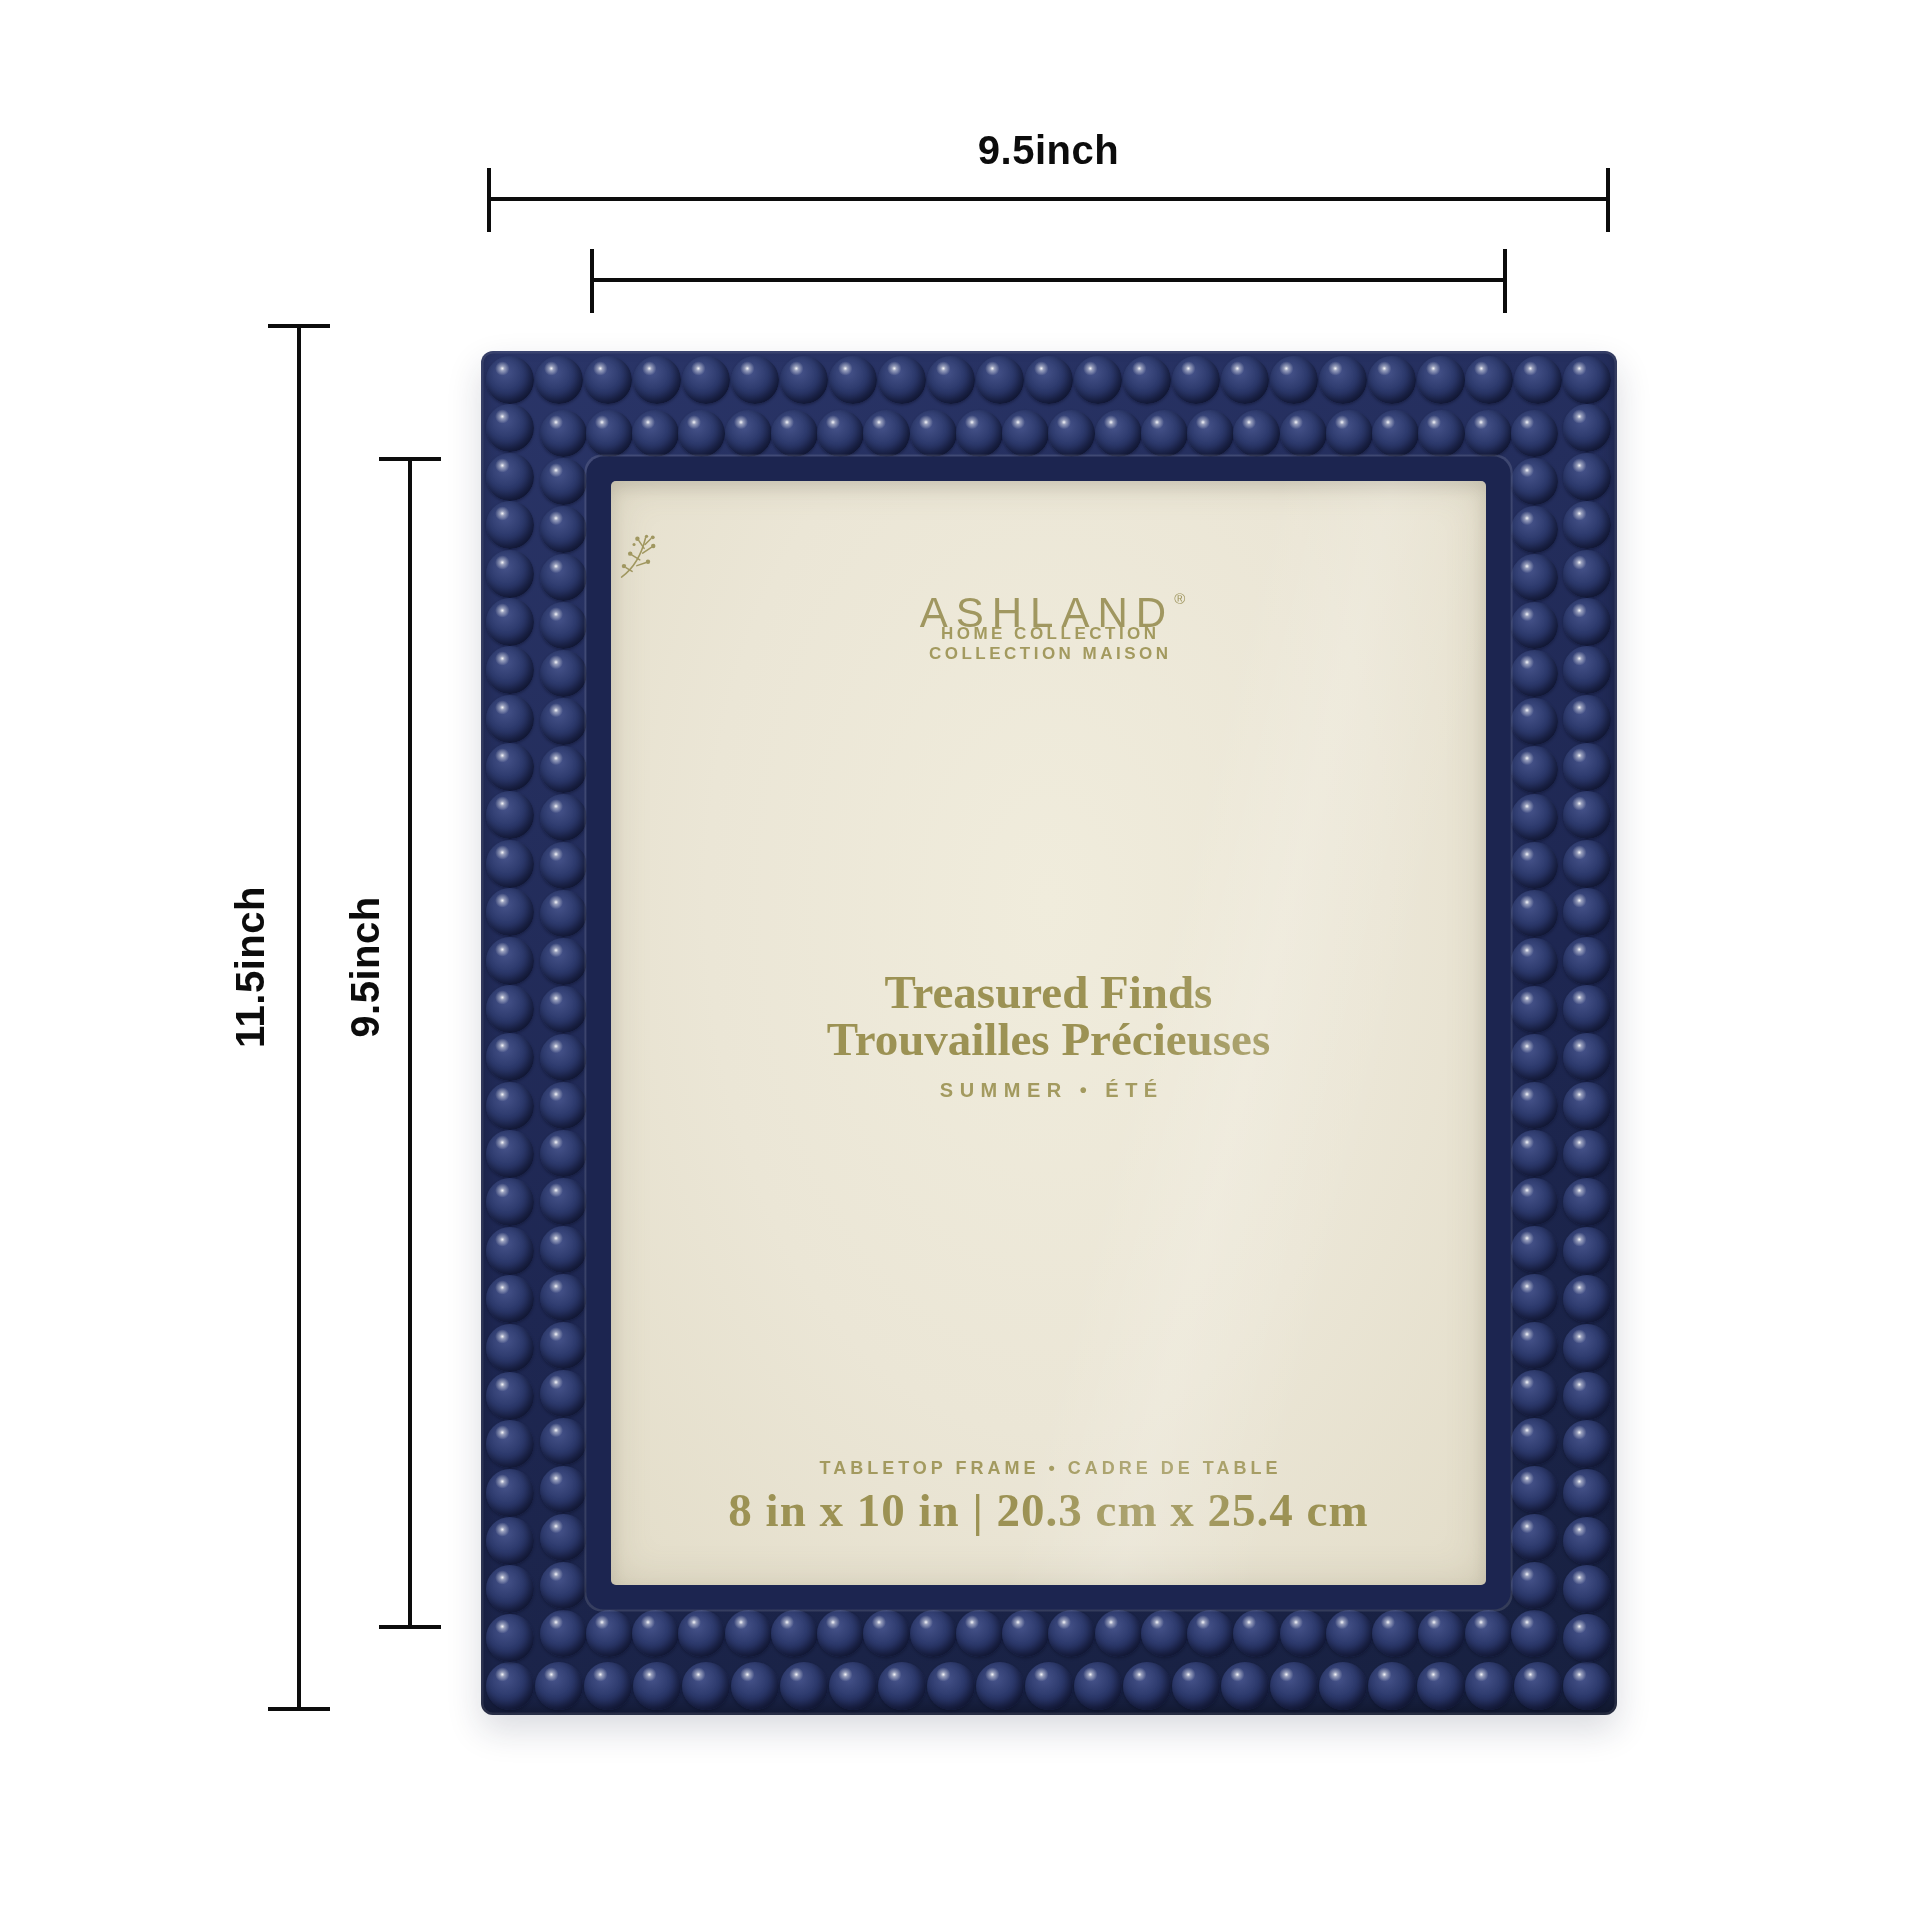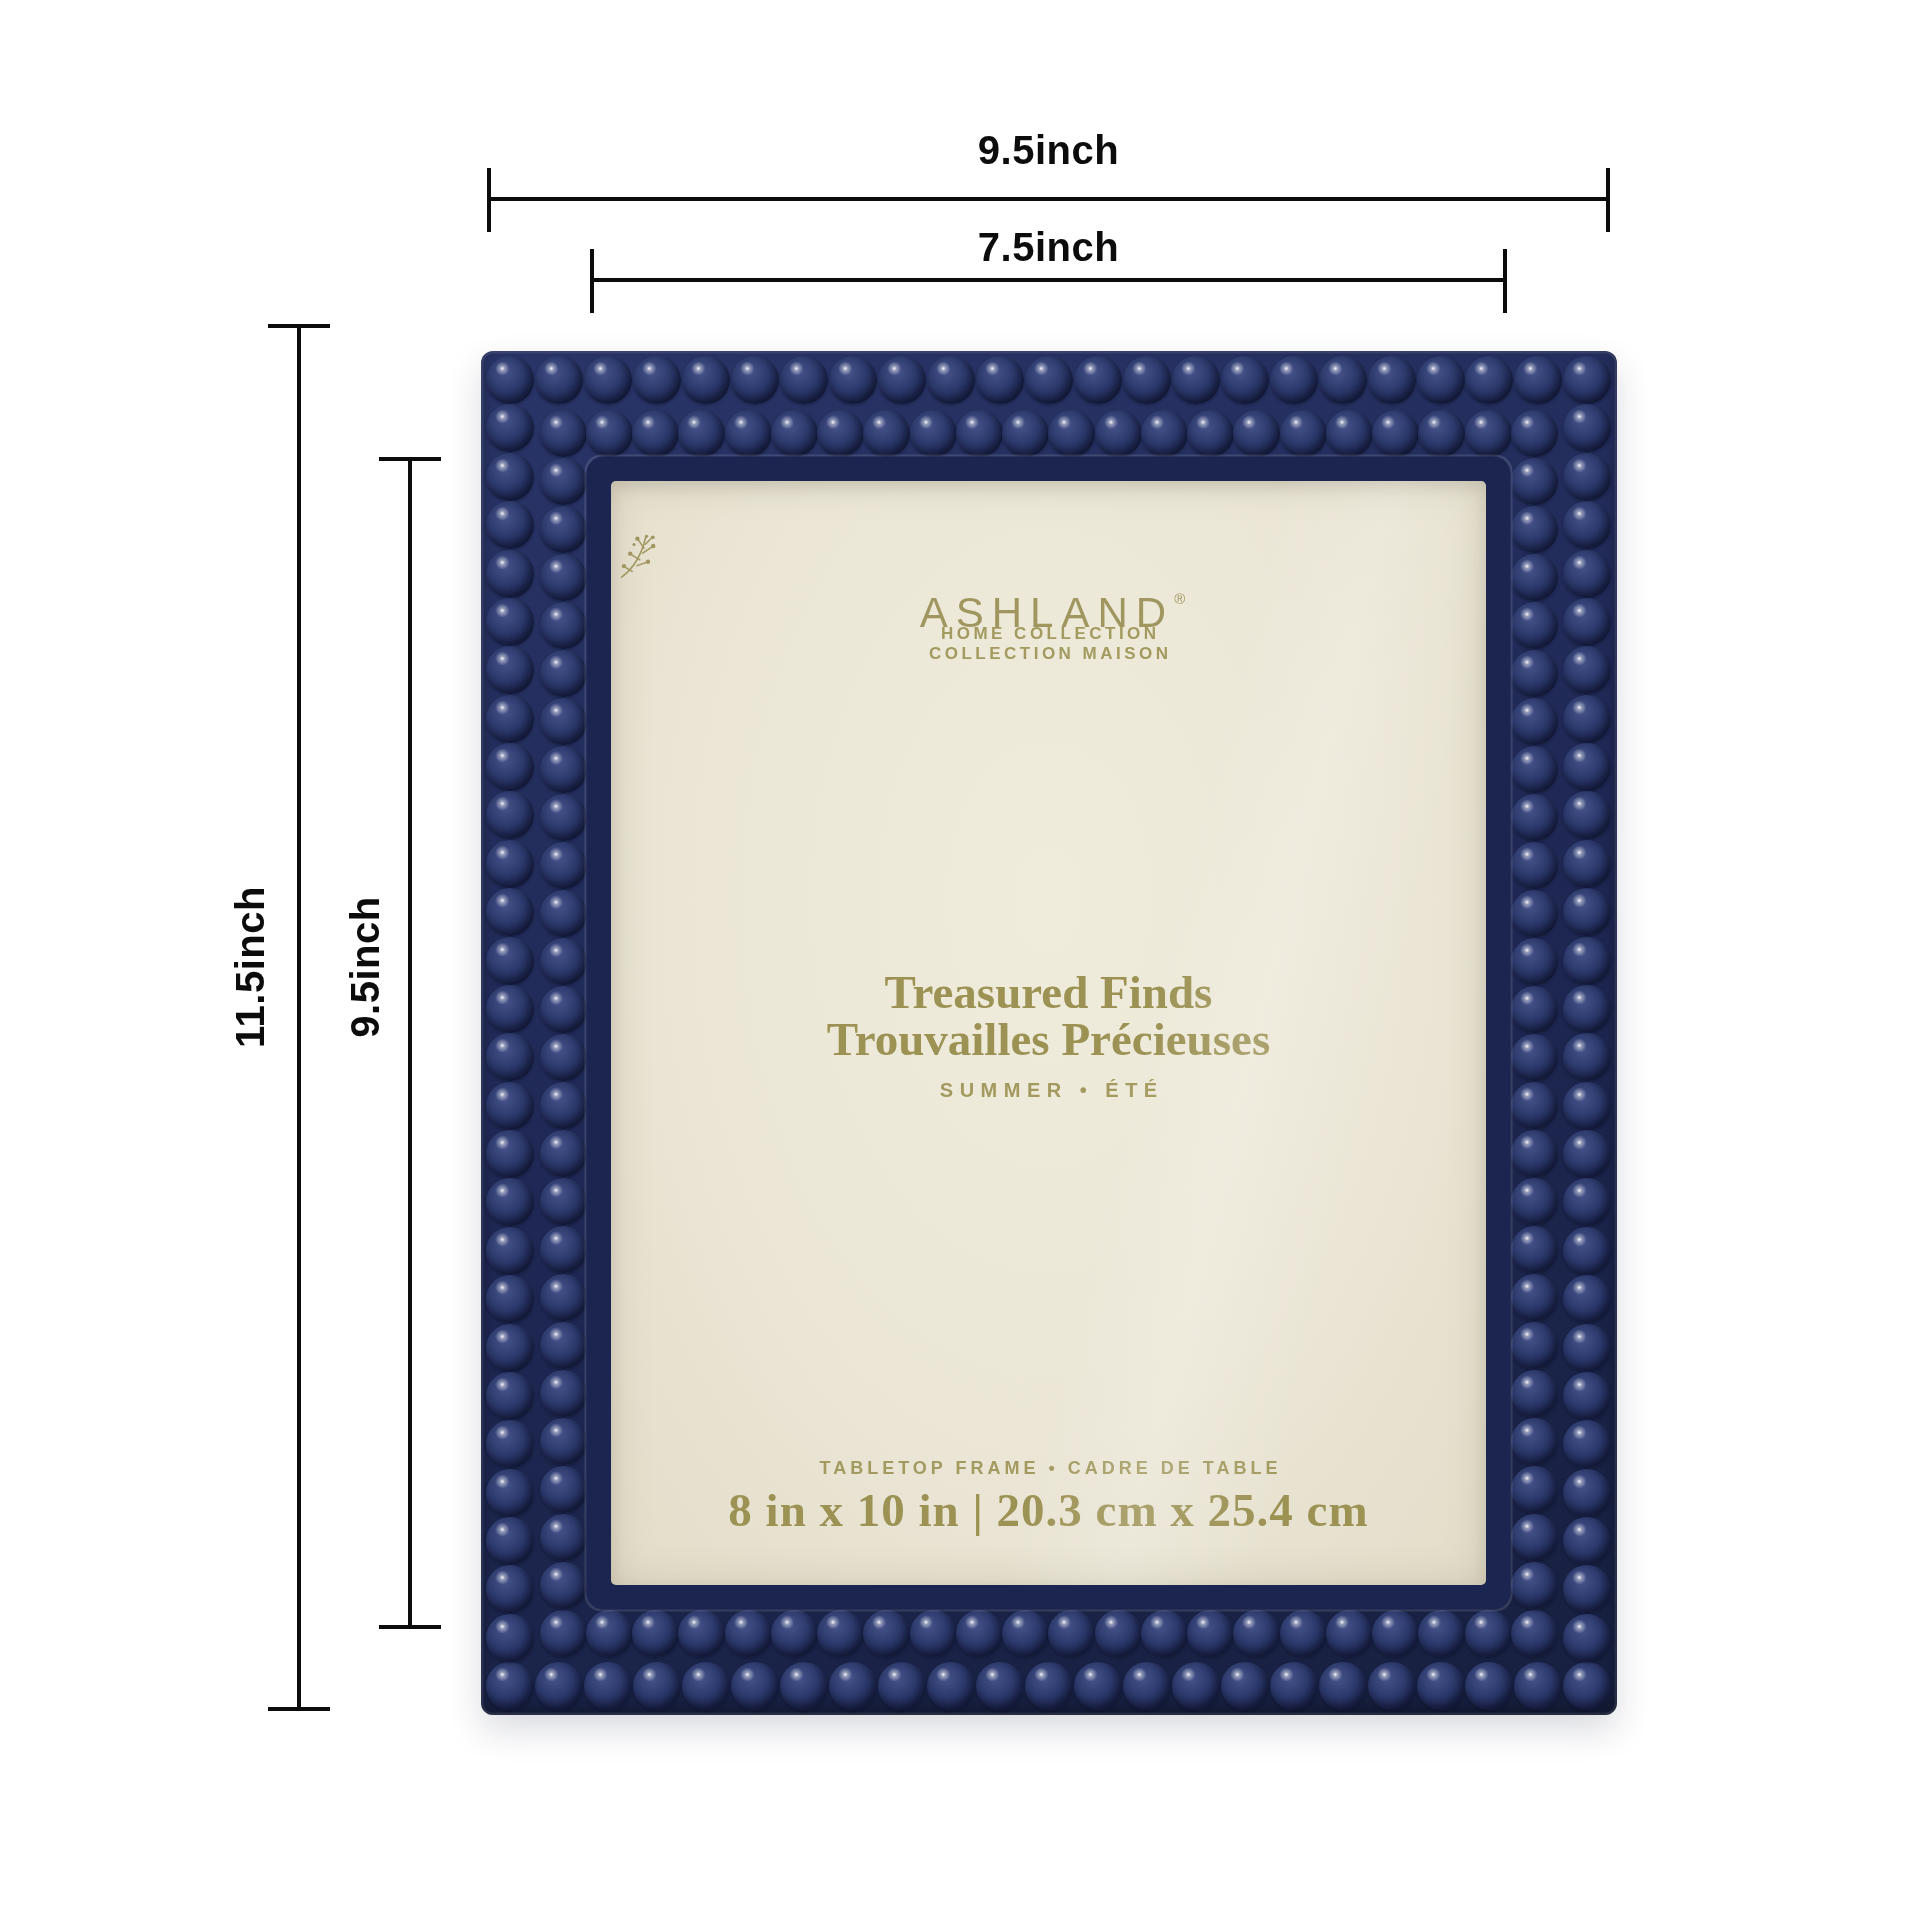--- a/index.html
+++ b/index.html
@@ -61,21 +61,20 @@
 </head>
 <body>
 
 <div class="canvas">
 
   <div class="dim-label" style="left:843px;top:129px;">9.5inch</div>
   <div class="dim" style="left:489px;top:197px;width:1119px;height:4px;"></div>
   <div class="dim" style="left:487px;top:168px;width:4px;height:64px;"></div>
   <div class="dim" style="left:1606px;top:168px;width:4px;height:64px;"></div>
 
-  <div class="dim-label" style="left:843px;top:226px;">7.5inch</div>
   <div class="dim" style="left:592px;top:278px;width:913px;height:4px;"></div>
   <div class="dim" style="left:590px;top:249px;width:4px;height:64px;"></div>
   <div class="dim" style="left:1503px;top:249px;width:4px;height:64px;"></div>
 
   <div class="dim-label vert" style="left:44px;top:946px;">11.5inch</div>
   <div class="dim" style="left:297px;top:326px;width:4px;height:1385px;"></div>
   <div class="dim" style="left:268px;top:324px;width:62px;height:4px;"></div>
   <div class="dim" style="left:268px;top:1707px;width:62px;height:4px;"></div>
 
   <div class="dim-label vert" style="left:159px;top:946px;">9.5inch</div>

